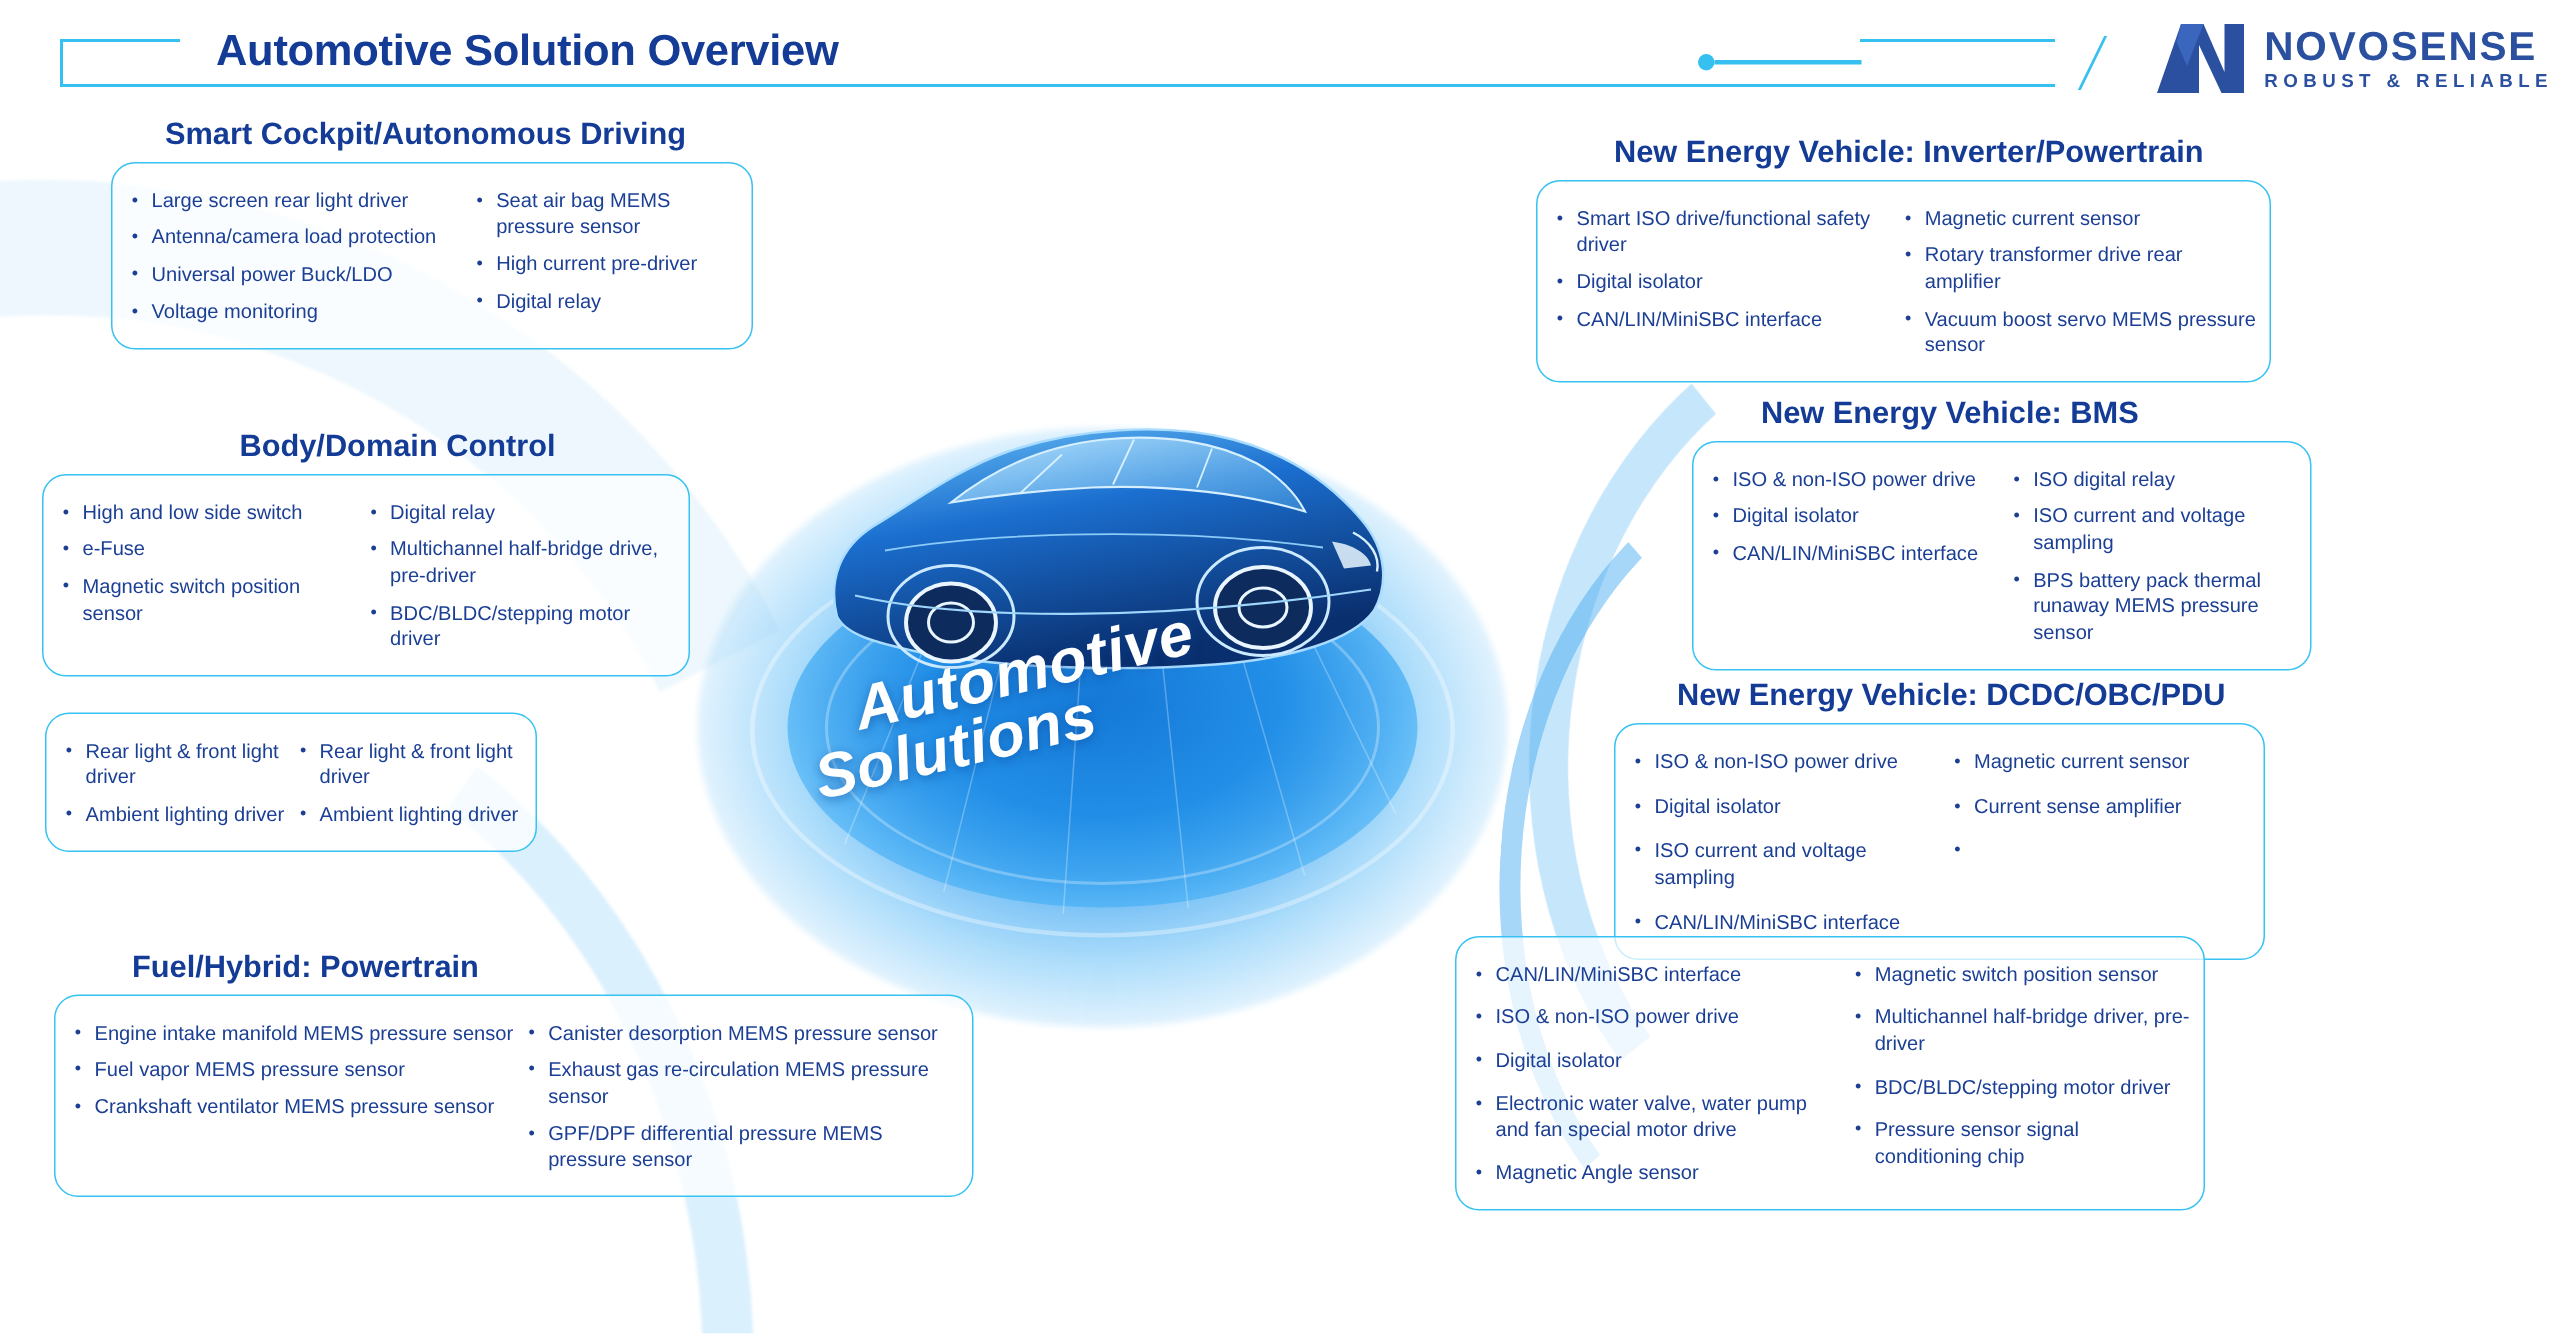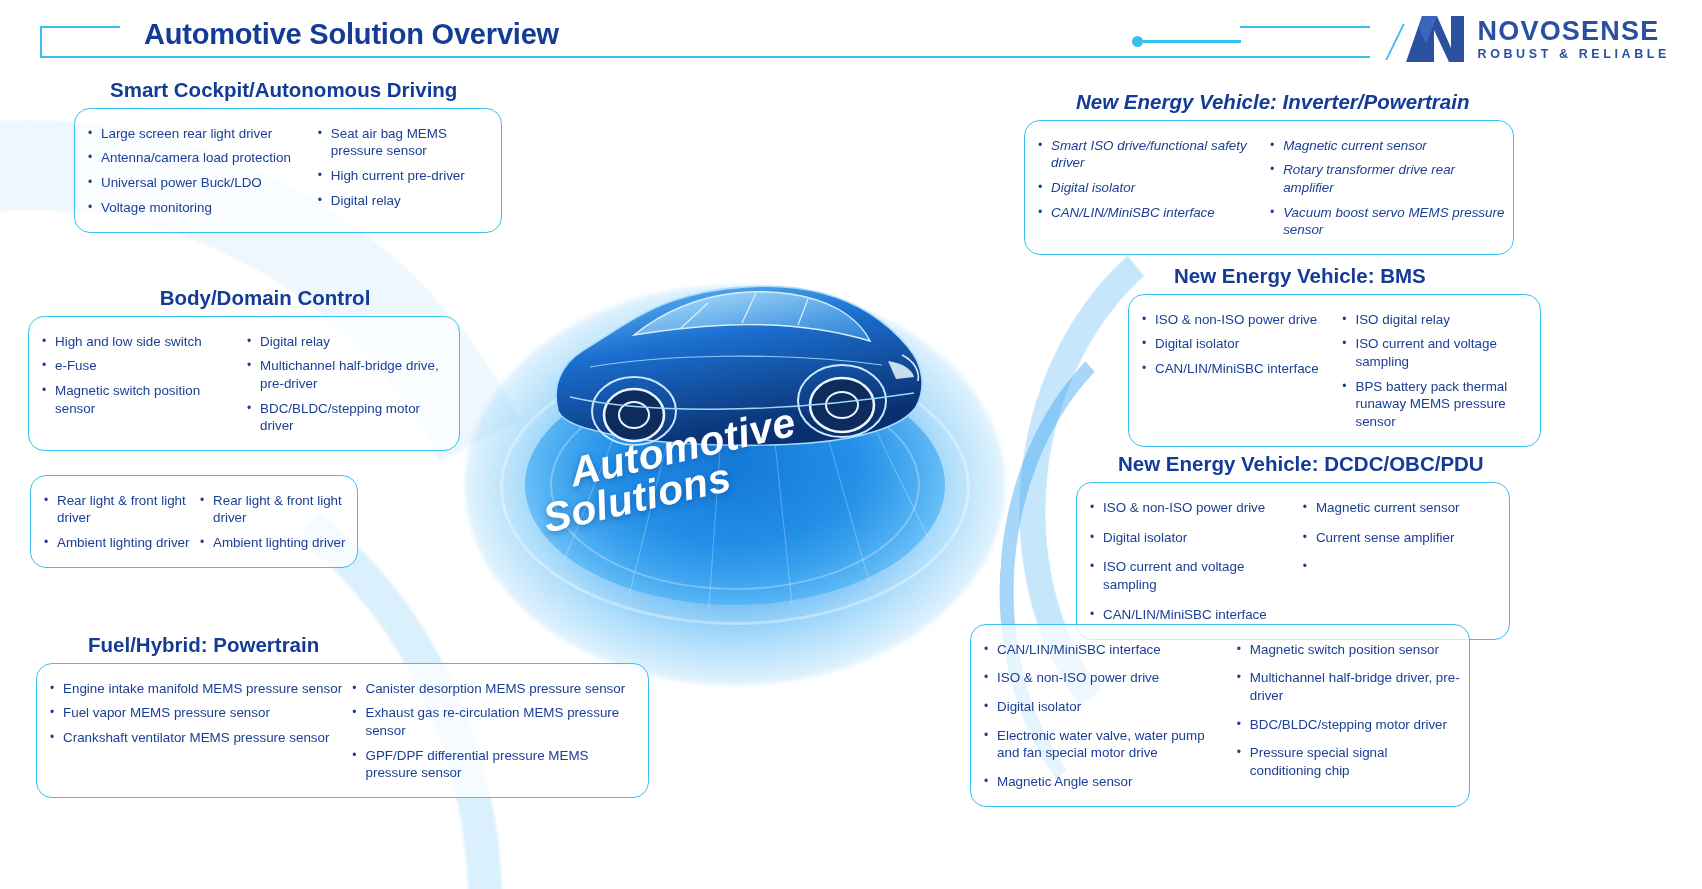--- a/index.html
+++ b/index.html
@@ -113,21 +113,21 @@
     background: #35c0f0;
   }
   .title-dot-line {
     position: absolute;
     left: 1143px; top: 40px;
     width: 98px; height: 3px;
     background: #35c0f0;
   }
 
   
-  .logo { position: absolute; right: 32px; top: 14px; display: flex; align-items: center; gap: 12px; justify-content: flex-end; }
+  .logo { position: absolute; right: 0; top: 14px; display: flex; align-items: center; gap: 12px; justify-content: flex-end; }
   .logo-mark { width: 62px; height: 50px; }
   .logo-text { display: flex; flex-direction: column; gap: 3px; }
   .logo-name {
     font-size: 27px; font-weight: bold; color: #2b50a0;
     letter-spacing: 1.2px; line-height: 1;
   }
   .logo-tag {
     font-size: 12.5px; font-weight: bold; color: #2b50a0;
     letter-spacing: 3.6px; line-height: 1;
   }
@@ -253,21 +253,21 @@
   #sec-light .panel { width: 328px; }
   #sec-light .c0 { width: 160px; }
   #sec-light .c1 { width: 162px; }
 
   #sec-fuel { left: 36px; top: 633px; }
   #sec-fuel .section-title { padding-left: 52px; }
   #sec-fuel .panel { width: 613px; }
   #sec-fuel .c0 { width: 306px; }
   #sec-fuel .c1 { width: 300px; }
 
-  #sec-inverter { left: 1024px; top: 90px; font-style: italic; }
+  #sec-inverter { left: 1024px; top: 90px; }
   #sec-inverter .section-title { padding-left: 52px; }
   #sec-inverter .panel { width: 490px; }
   #sec-inverter .c0 { width: 238px; }
   #sec-inverter .c1 { width: 250px; }
 
   #sec-bms { left: 1128px; top: 264px; }
   #sec-bms .section-title { padding-left: 46px; }
   #sec-bms .panel { width: 413px; }
   #sec-bms .c0 { width: 206px; }
   #sec-bms .c1 { width: 204px; }
@@ -649,19 +649,19 @@
         <div class="bullet-row">
             <span class="dot">•</span>
             <span class="txt">Multichannel half-bridge driver, pre-driver</span>
           </div>
         <div class="bullet-row">
             <span class="dot">•</span>
             <span class="txt">BDC/BLDC/stepping motor driver</span>
           </div>
         <div class="bullet-row">
             <span class="dot">•</span>
-            <span class="txt">Pressure special signal conditioning chip</span>
+            <span class="txt">Pressure sensor signal conditioning chip</span>
           </div>
       </div>
     </div>
   </div>
 
 </div>
 
 </body></html>

